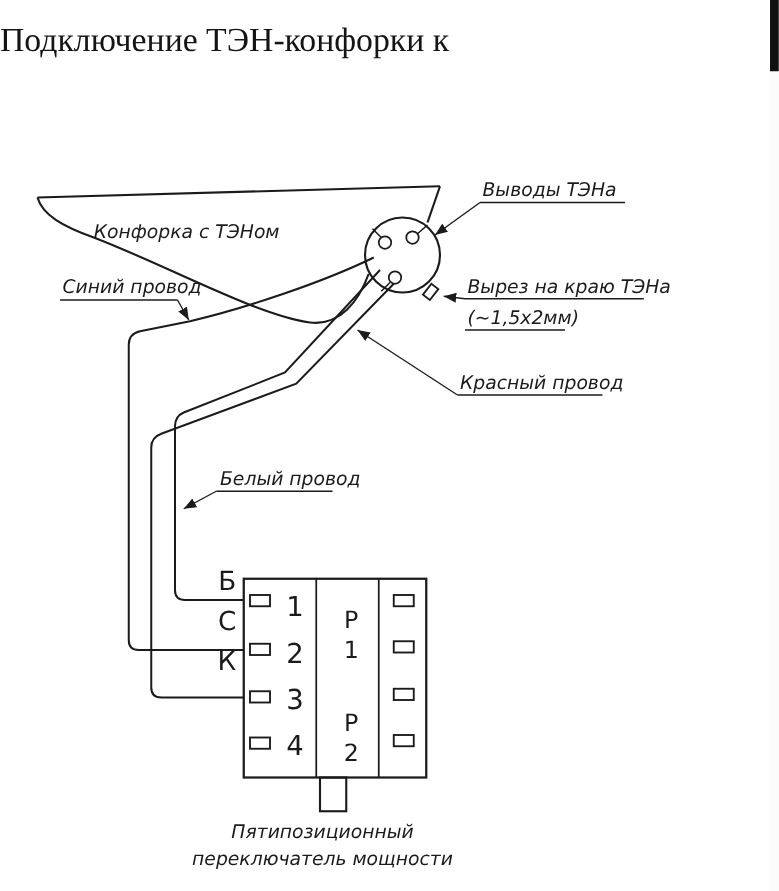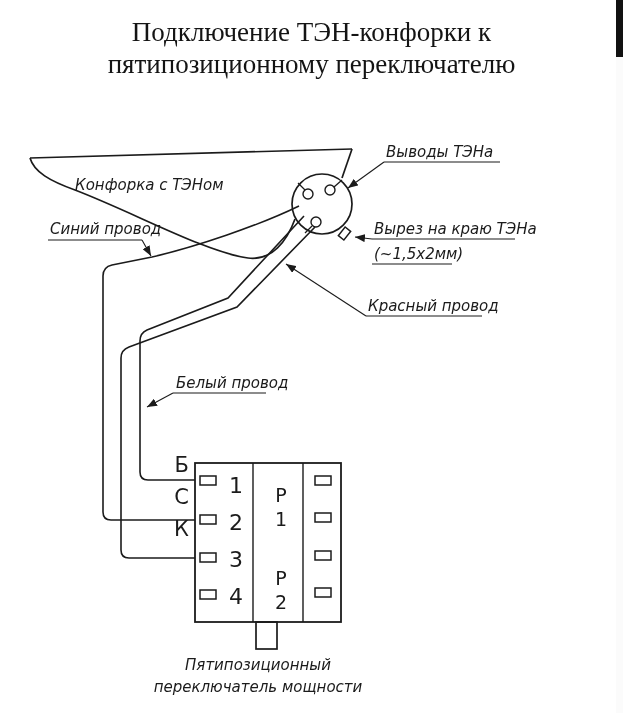--- a/index.html
+++ b/index.html
@@ -5,42 +5,40 @@
   html,body { margin:0; padding:0; }
   body {
     width:623px; height:713px;
     background:#ffffff;
     position:relative;
     overflow:hidden;
     font-family:"DejaVu Sans", sans-serif;
   }
   .title {
     position:absolute; top:16px; left:0; width:100%;
-    text-align:center;
     font-family:"Liberation Serif", serif;
     font-size:27px; line-height:1.2;
     color:#141414;
   }
   .diagram { position:absolute; top:0; left:0; }
   svg text { fill:#1b1b1b; }
   .lbl    { font:italic 15px "DejaVu Sans", sans-serif; }
   .num    { font:400 22px "DejaVu Sans", sans-serif; text-anchor:middle; }
   .rlabel { font:400 21px "DejaVu Sans", sans-serif; text-anchor:end; }
   .plabel { font:400 19px "DejaVu Sans", sans-serif; text-anchor:middle; }
   .caption{ font:italic 15px "DejaVu Sans", sans-serif; text-anchor:middle; }
   .stroke { stroke:#1b1b1b; fill:none; }
   .scroll-track { position:absolute; right:0; top:0; width:7px; height:713px; background:#fbfbfb; }
   .scroll-thumb { position:absolute; right:0; top:0; width:7px; height:57px; background:#111; }
 </style>
 </head>
 <body>
 
 <div class="title">
   <div>Подключение ТЭН-конфорки к</div>
-  <div>пятипозиционному переключателю</div>
 </div>
 
 <svg class="diagram" width="623" height="713" viewBox="0 0 623 713" xmlns="http://www.w3.org/2000/svg">
   <defs>
     <marker id="arrow" markerUnits="userSpaceOnUse" markerWidth="11" markerHeight="8" refX="10" refY="4" orient="auto">
       <path d="M0,0 L10,4 L0,8 Z" fill="#1b1b1b"></path>
     </marker>
   </defs>
 
   <g>

